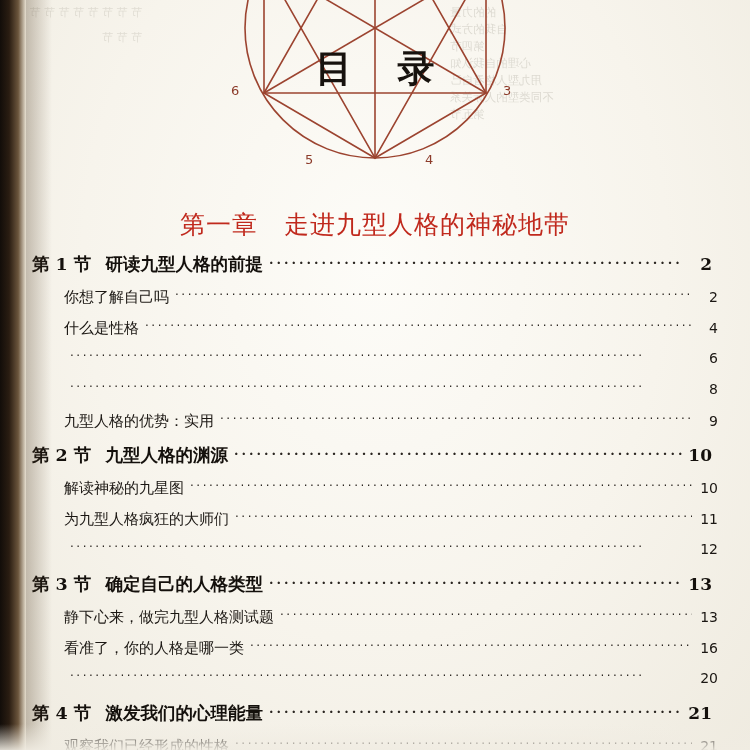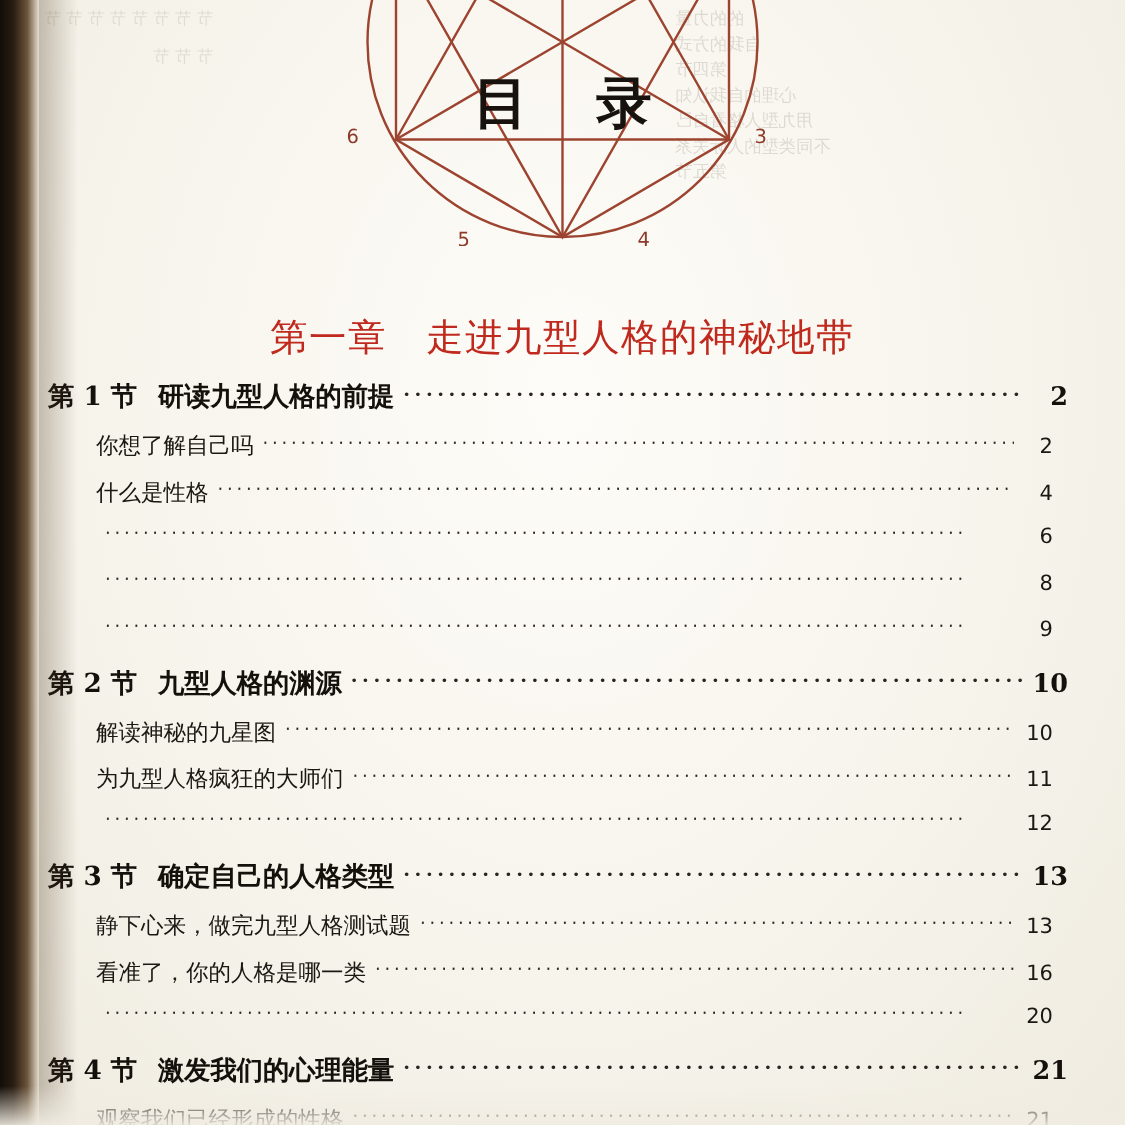--- a/index.html
+++ b/index.html
@@ -148,21 +148,21 @@
     font-weight: bold;
     font-size: 17.5px;
     color: #14100c;
   }
   .row.sec .sec-no { margin-right: 14px; }
   .row.sec .pg { font-size: 17px; min-width: 24px; }
   .row.sec .dots { font-size: 13px; letter-spacing: 3px; }
 
   
   .row.item {
-    padding: 0 48px 0 64px;
+    padding: 0 32px 0 64px;
     height: 31px;
     font-family: "DejaVu Sans", "Liberation Sans", sans-serif;
     font-size: 15px;
     color: #1b1713;
   }
   .row.item .pg { font-size: 14px; min-width: 20px; }
 
   .fade-bottom {
     position: absolute;
     left: 0; bottom: 0; width: 750px; height: 26px;
@@ -241,20 +241,21 @@
     </div>
     <div class="row item">
       <span class="dots">···························································································</span>
       <span class="pg">6</span>
     </div>
     <div class="row item">
       <span class="dots">···························································································</span>
       <span class="pg">8</span>
     </div>
     <div class="row item">
+      <span class="label">九型人格的优势：实用</span>
       <span class="dots">···························································································</span>
       <span class="pg">9</span>
     </div>
 
     <div class="row sec">
       <span class="label"><span class="sec-no">第 2 节</span><span>九型人格的渊源</span></span>
       <span class="dots">·······································································································</span>
       <span class="pg">10</span>
     </div>
     <div class="row item">

